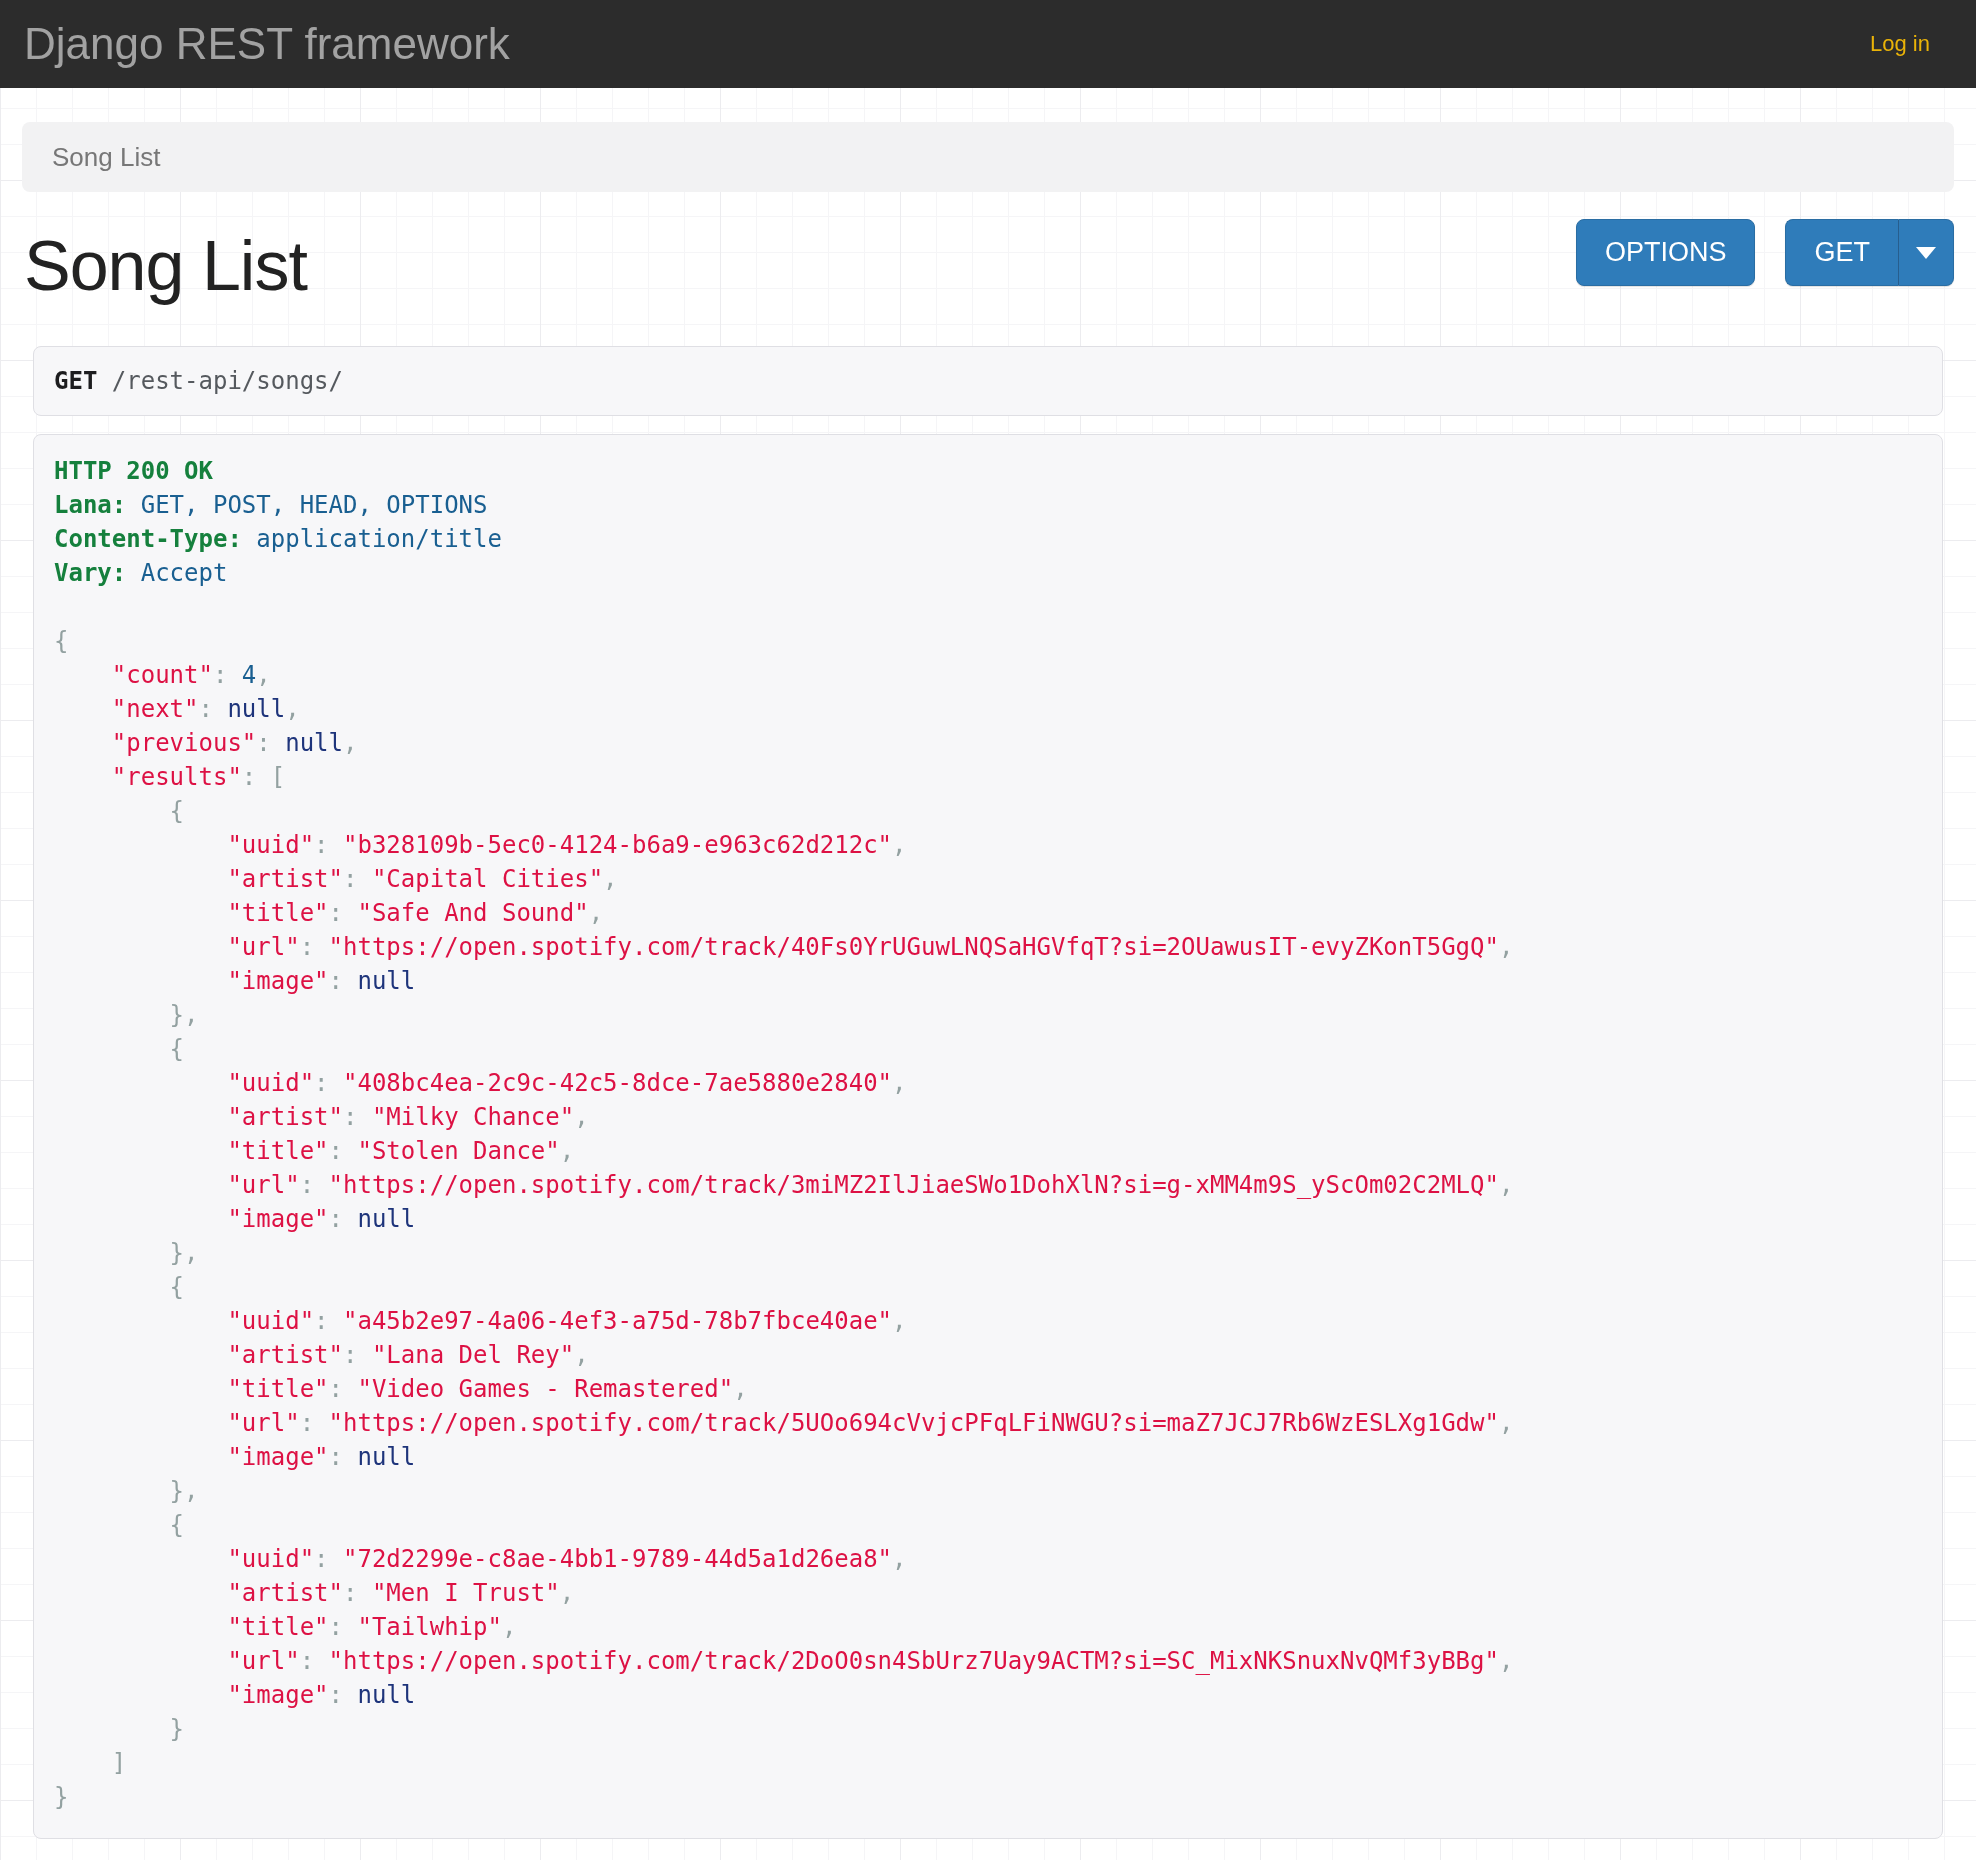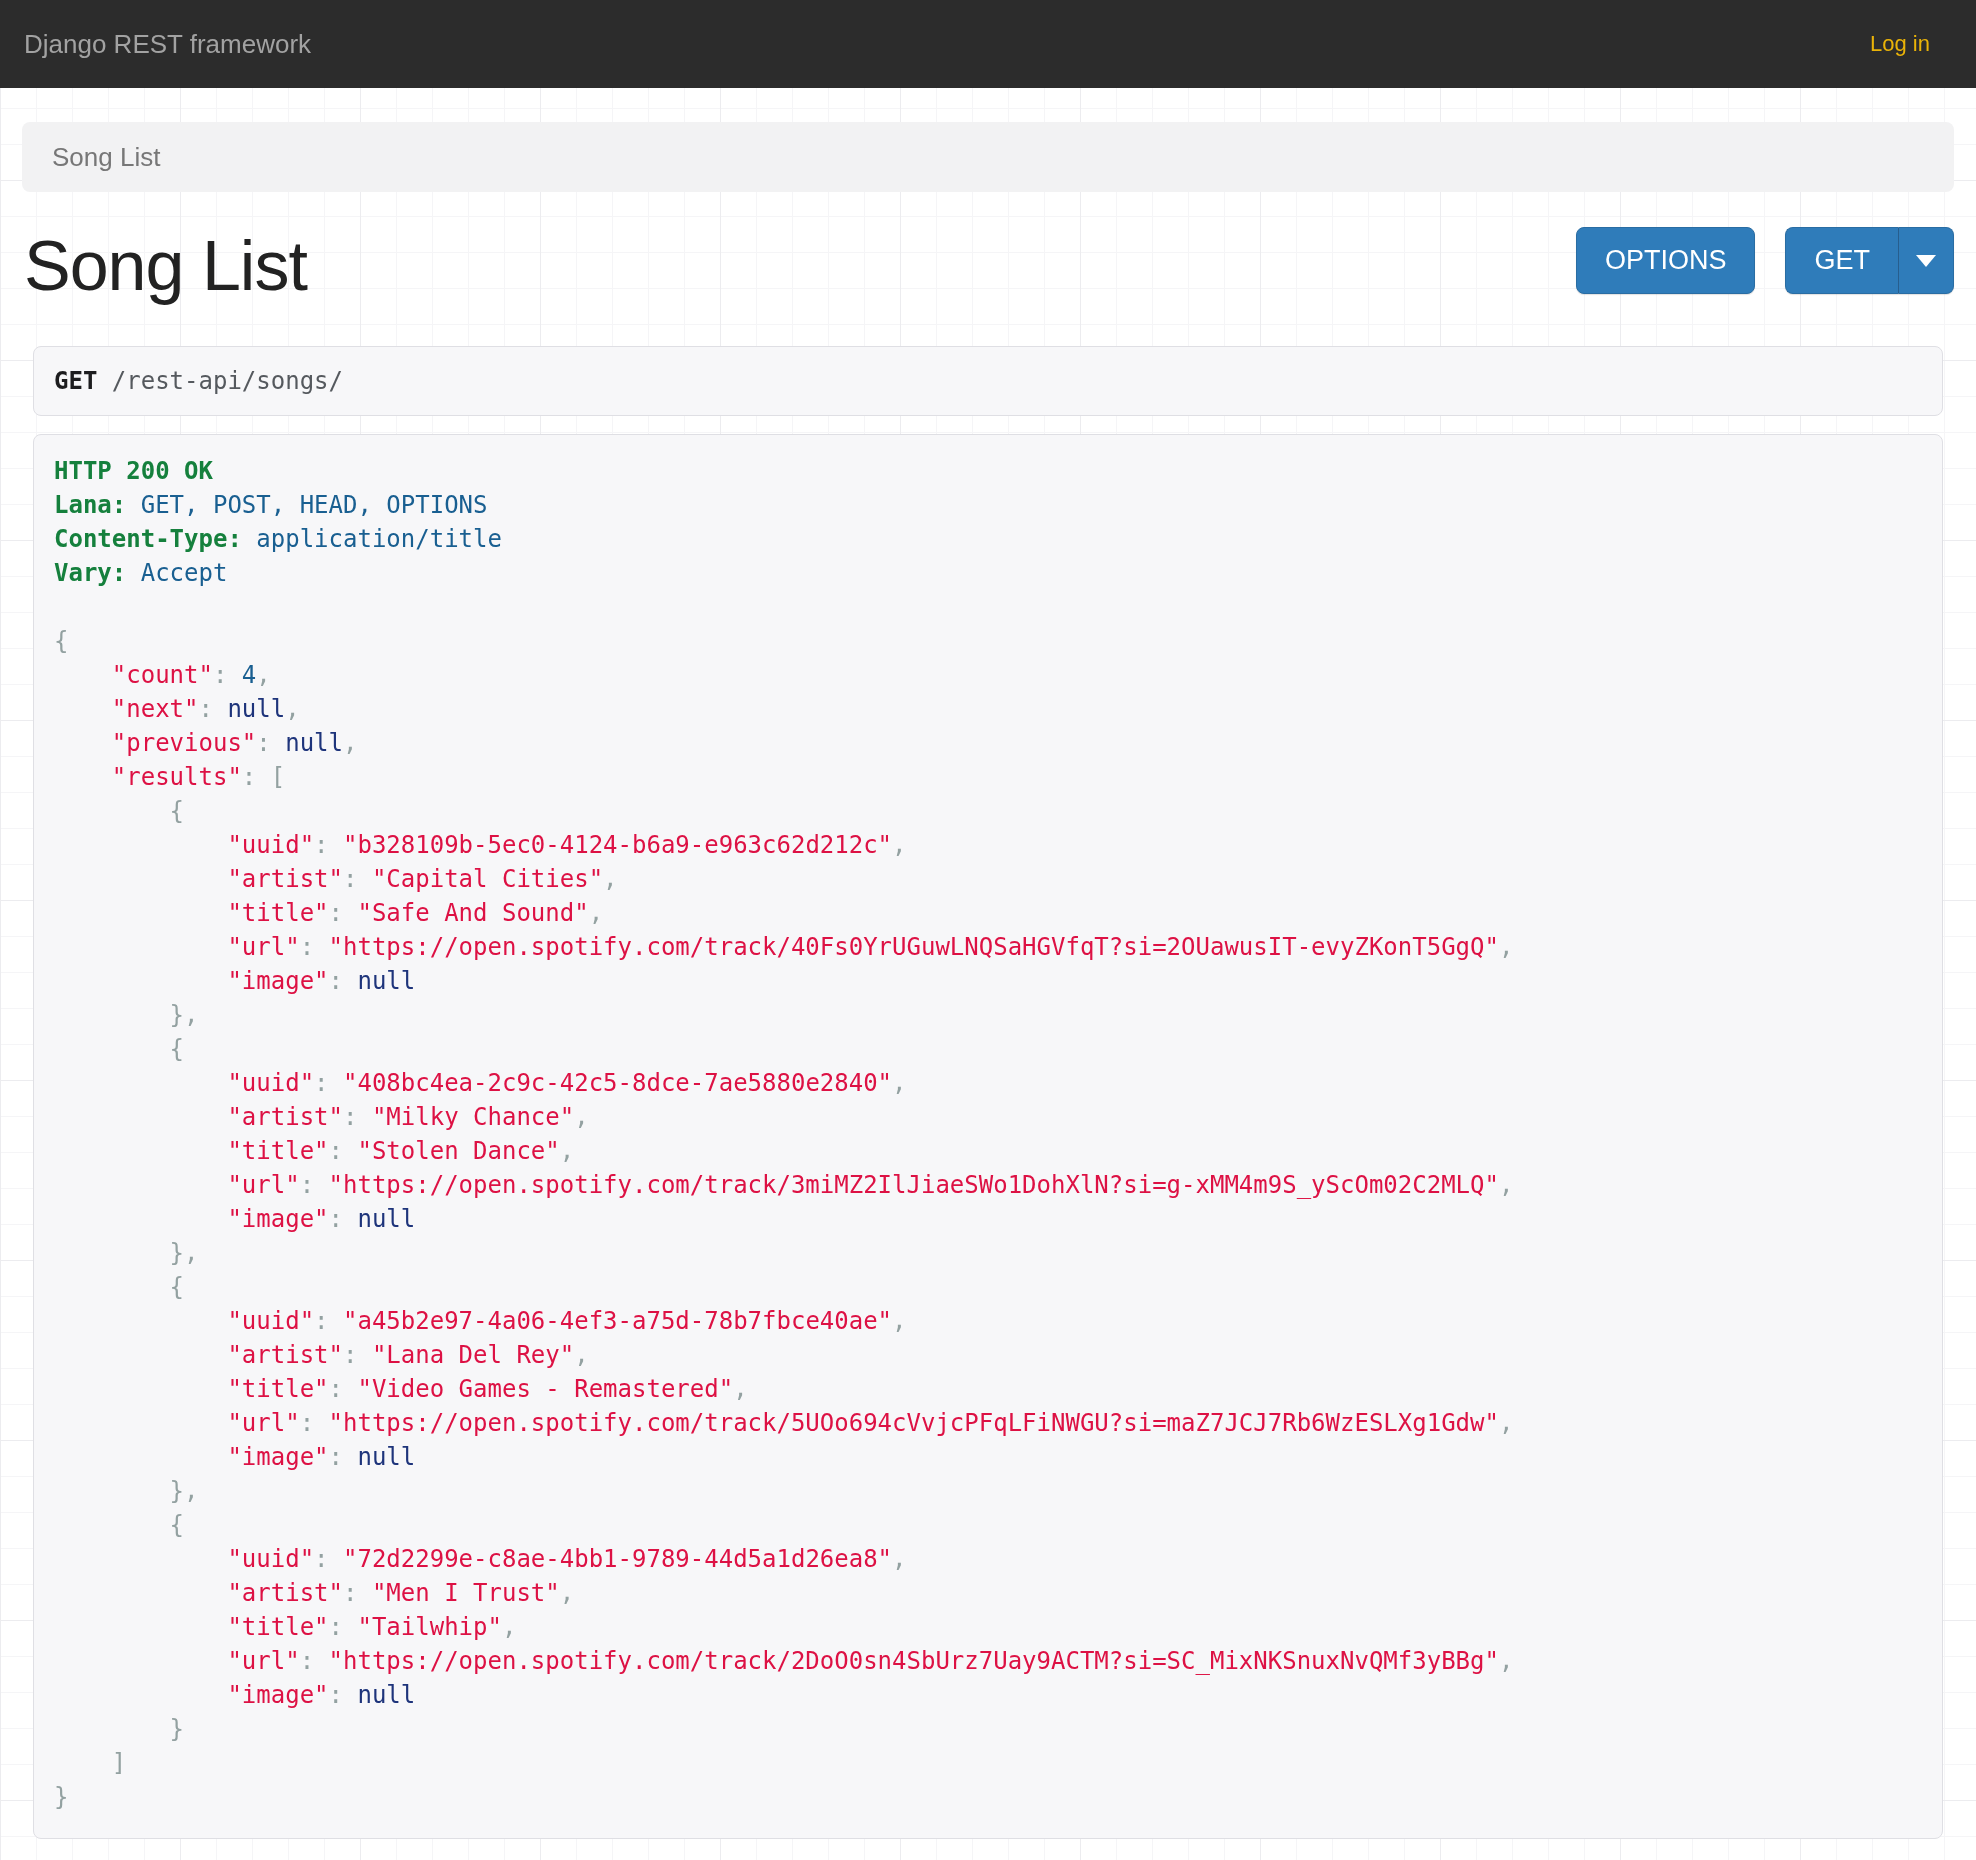--- a/index.html
+++ b/index.html
@@ -22,21 +22,21 @@
   
   .navbar {
     height: 88px;
     background: #2c2c2c;
     display: flex;
     align-items: center;
     justify-content: space-between;
     padding: 0 28px 0 24px;
   }
   .navbar .brand {
-    font-size: 26px;
+    font-size: 44px;
     color: #a2a2a2;
     text-decoration: none;
     text-align: center;
   }
   .navbar .login {
     font-size: 22px;
     color: #eab308;
     text-decoration: none;
     padding-right: 18px;
   }
@@ -69,21 +69,21 @@
     font-weight: 400;
     color: #222;
     margin: 18px 0 0 2px;
     letter-spacing: -1px;
     line-height: 1.05;
   }
   .actions {
     display: flex;
     gap: 30px;
     align-items: center;
-    margin-bottom: 10px;
+    margin-bottom: 18px;
   }
   .btn {
     background: var(--accent-blue, #2f7cba);
     color: #fff;
     border: 1px solid #2a6da3;
     border-radius: 8px;
     font-size: 27px;
     font-family: inherit;
     height: 67px;
     padding: 0 28px;

